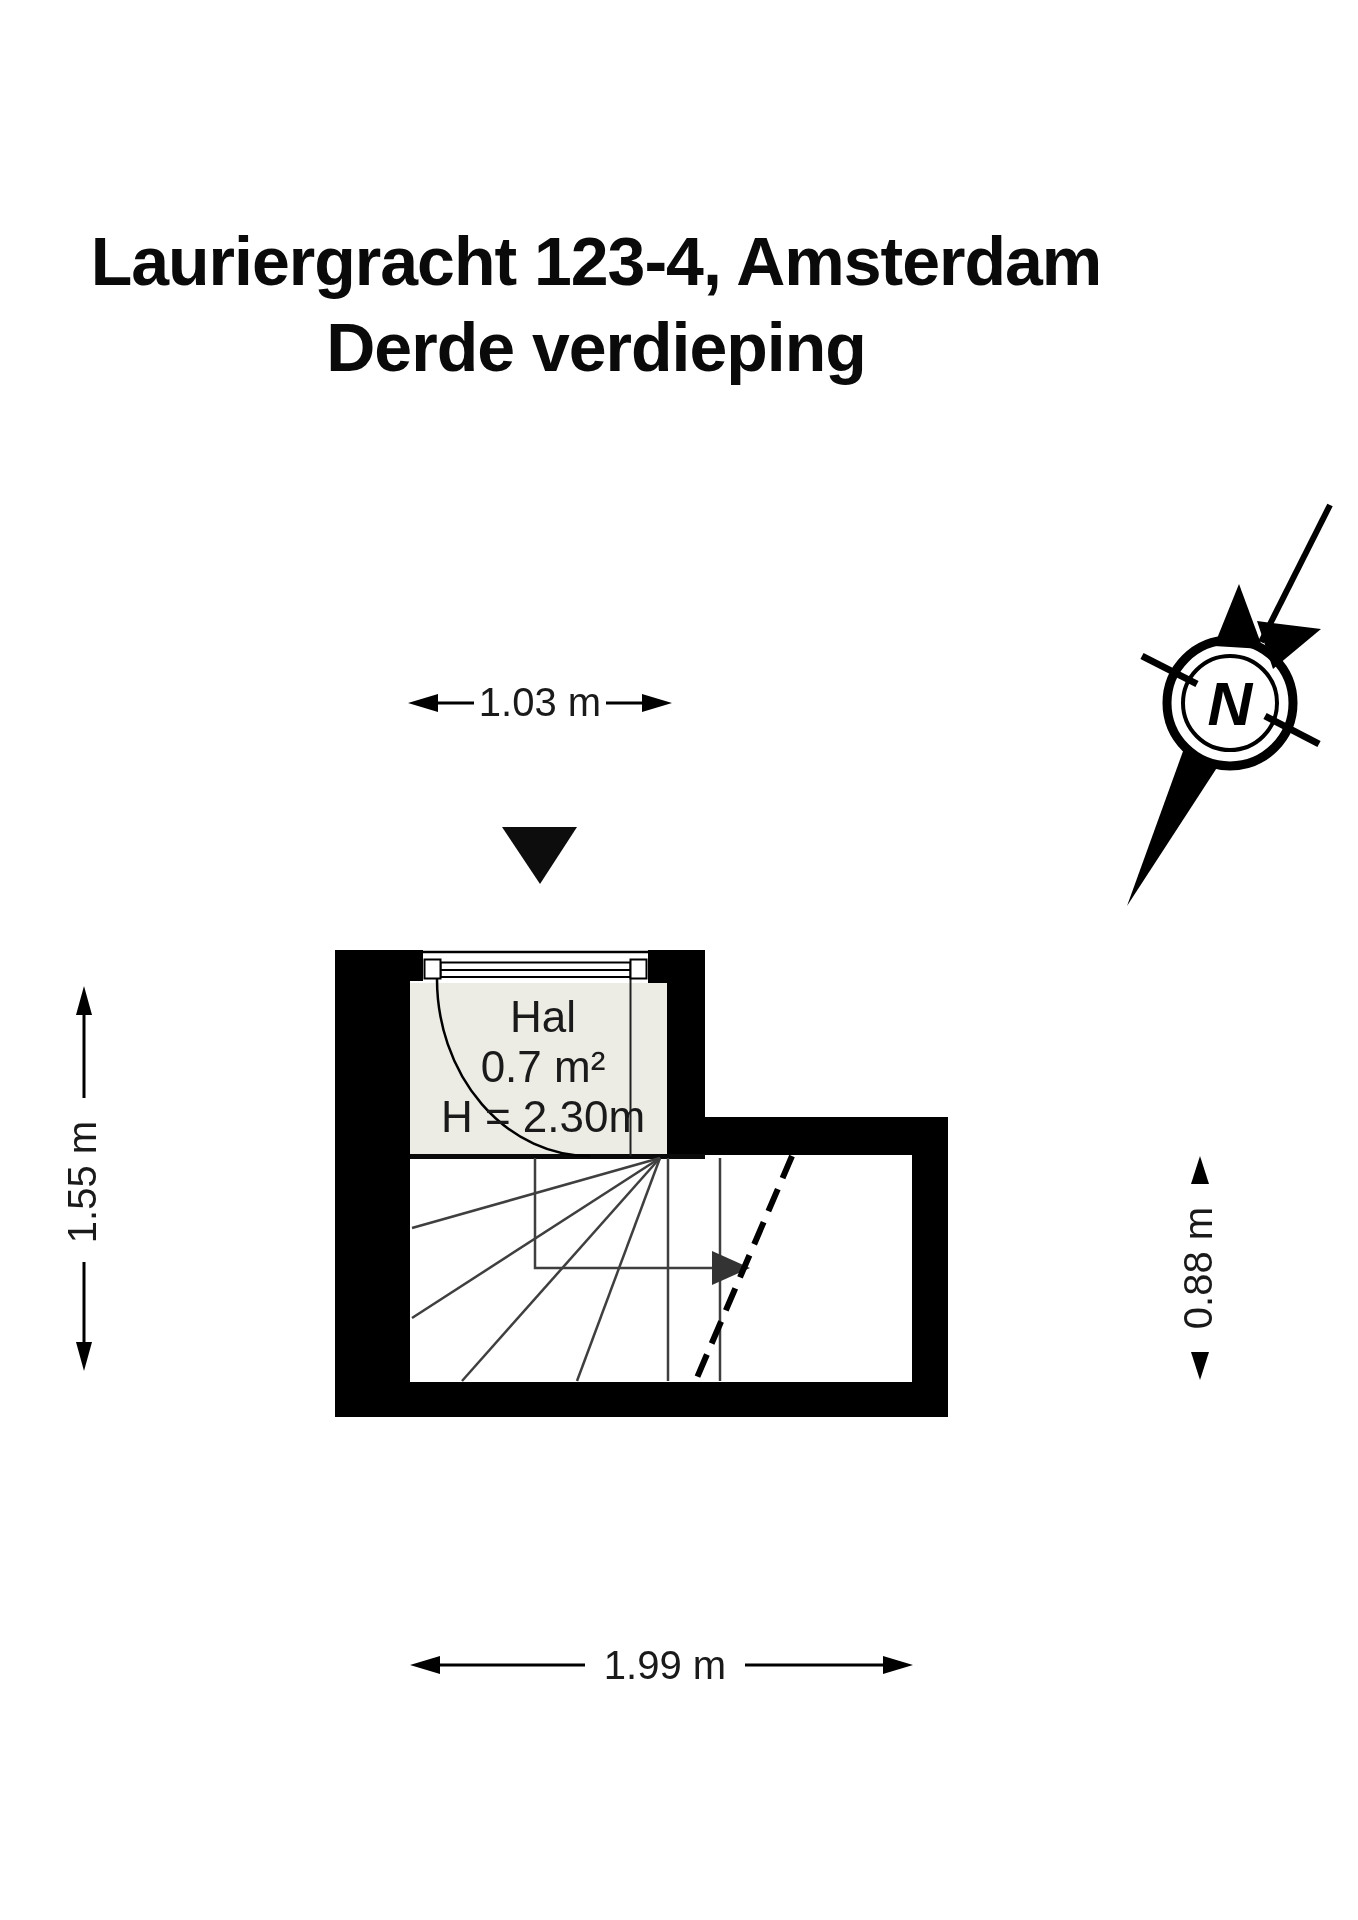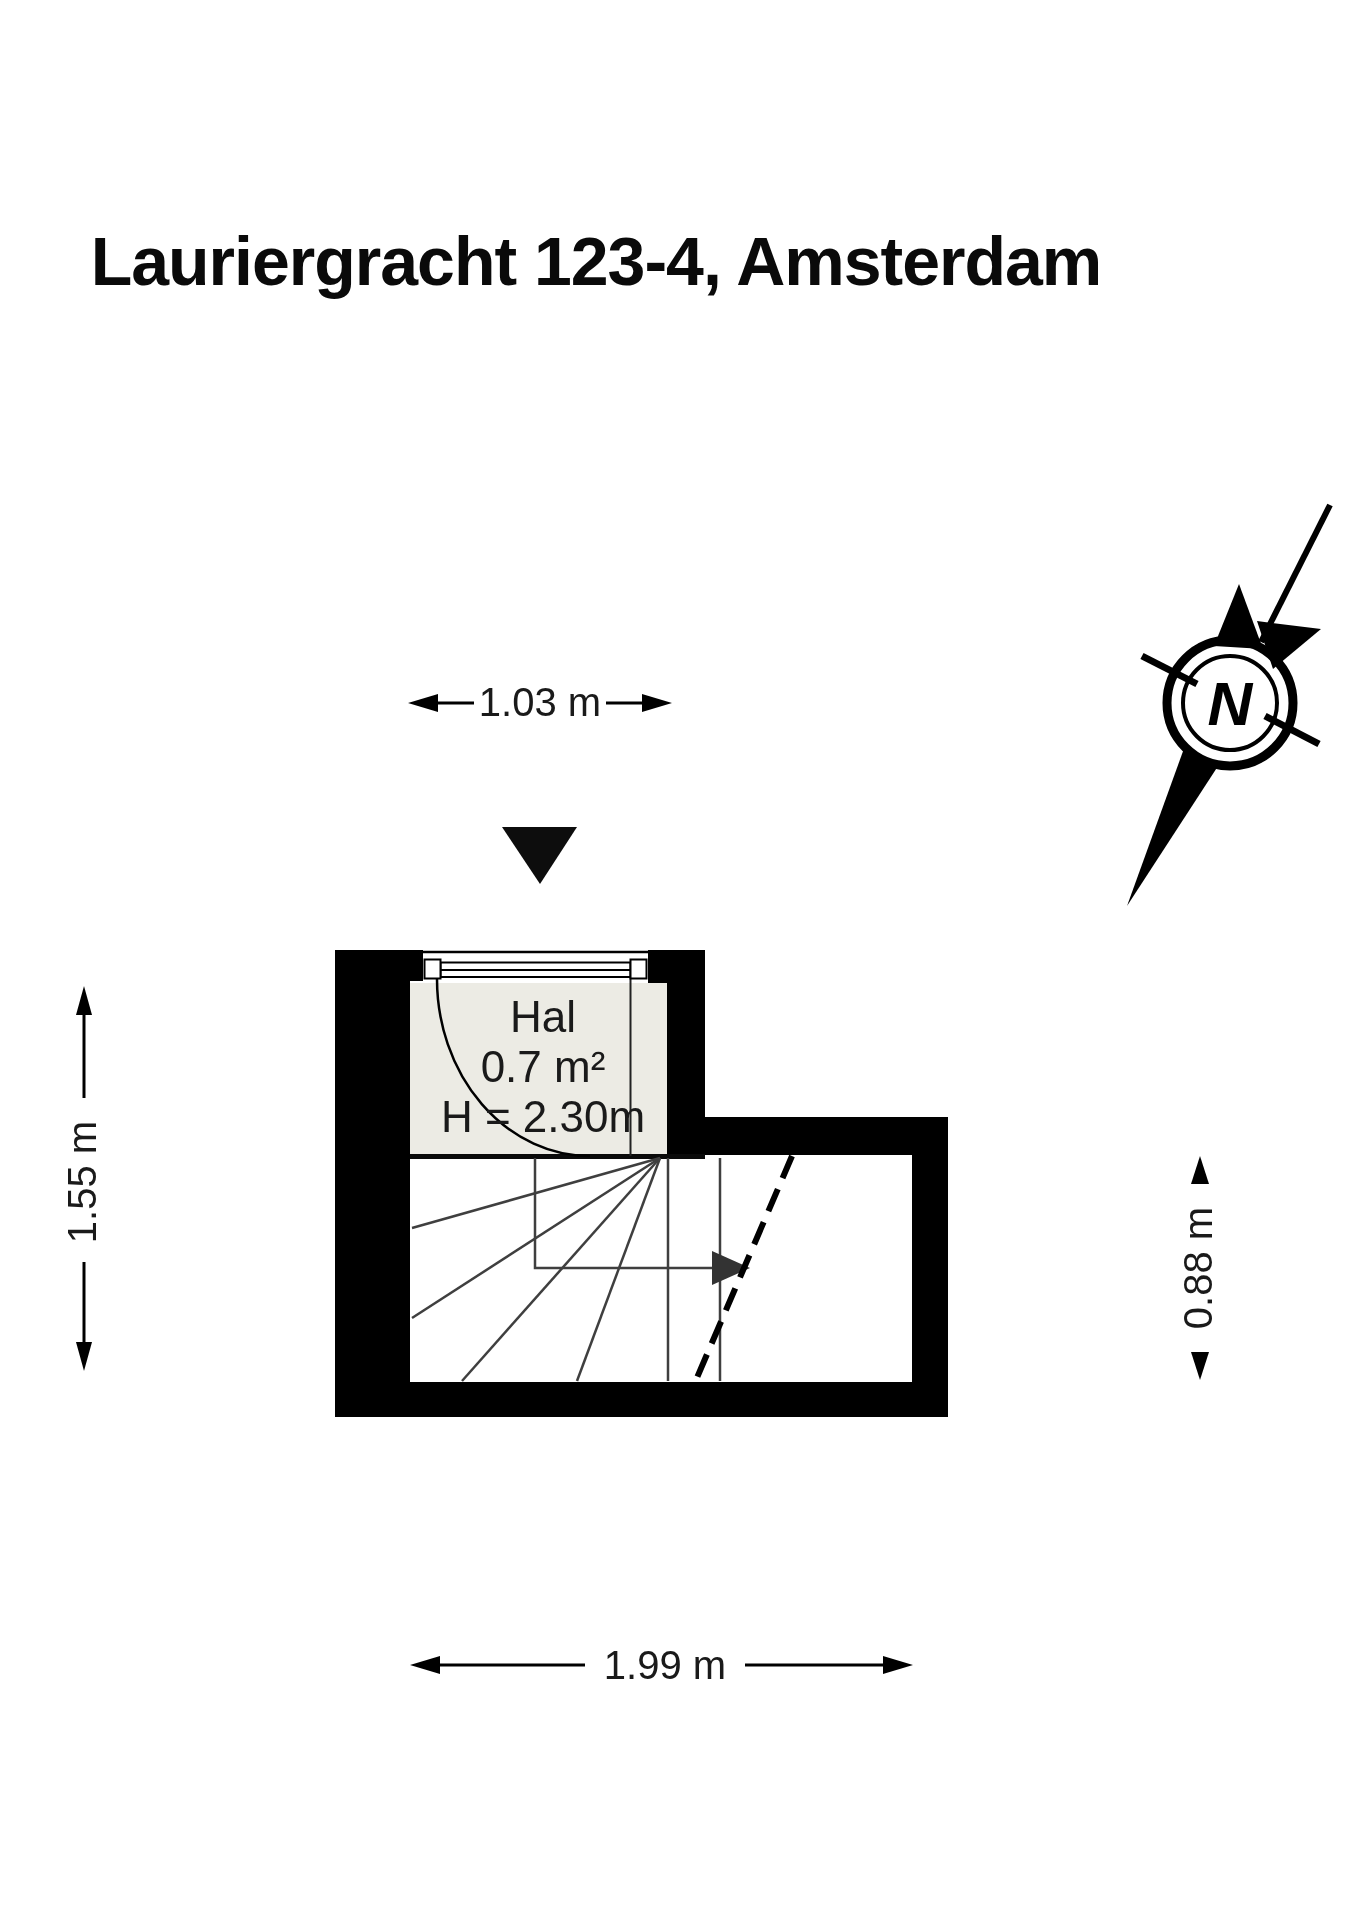--- a/index.html
+++ b/index.html
@@ -15,20 +15,21 @@
   .room-text{font-size:44px;}
   .north-text{font-size:62px;font-weight:bold;font-style:italic;fill:#000;}
 </style>
 </head>
 <body>
 
 <div class="stage">
 
   <div class="title-block">
     <div>Lauriergracht 123-4, Amsterdam</div>
+    <div>Derde verdieping</div>
   </div>
 
   <svg width="1358" height="1920" viewBox="0 0 1358 1920">
 
     <g>
       <polygon points="408,703 438,694 438,712" fill="#000"></polygon>
       <line x1="436" y1="703" x2="474" y2="703" stroke="#000" stroke-width="3"></line>
       <line x1="606" y1="703" x2="644" y2="703" stroke="#000" stroke-width="3"></line>
       <polygon points="672,703 642,694 642,712" fill="#000"></polygon>
       <text x="540" y="716" text-anchor="middle" class="dim-text">1.03 m</text>

